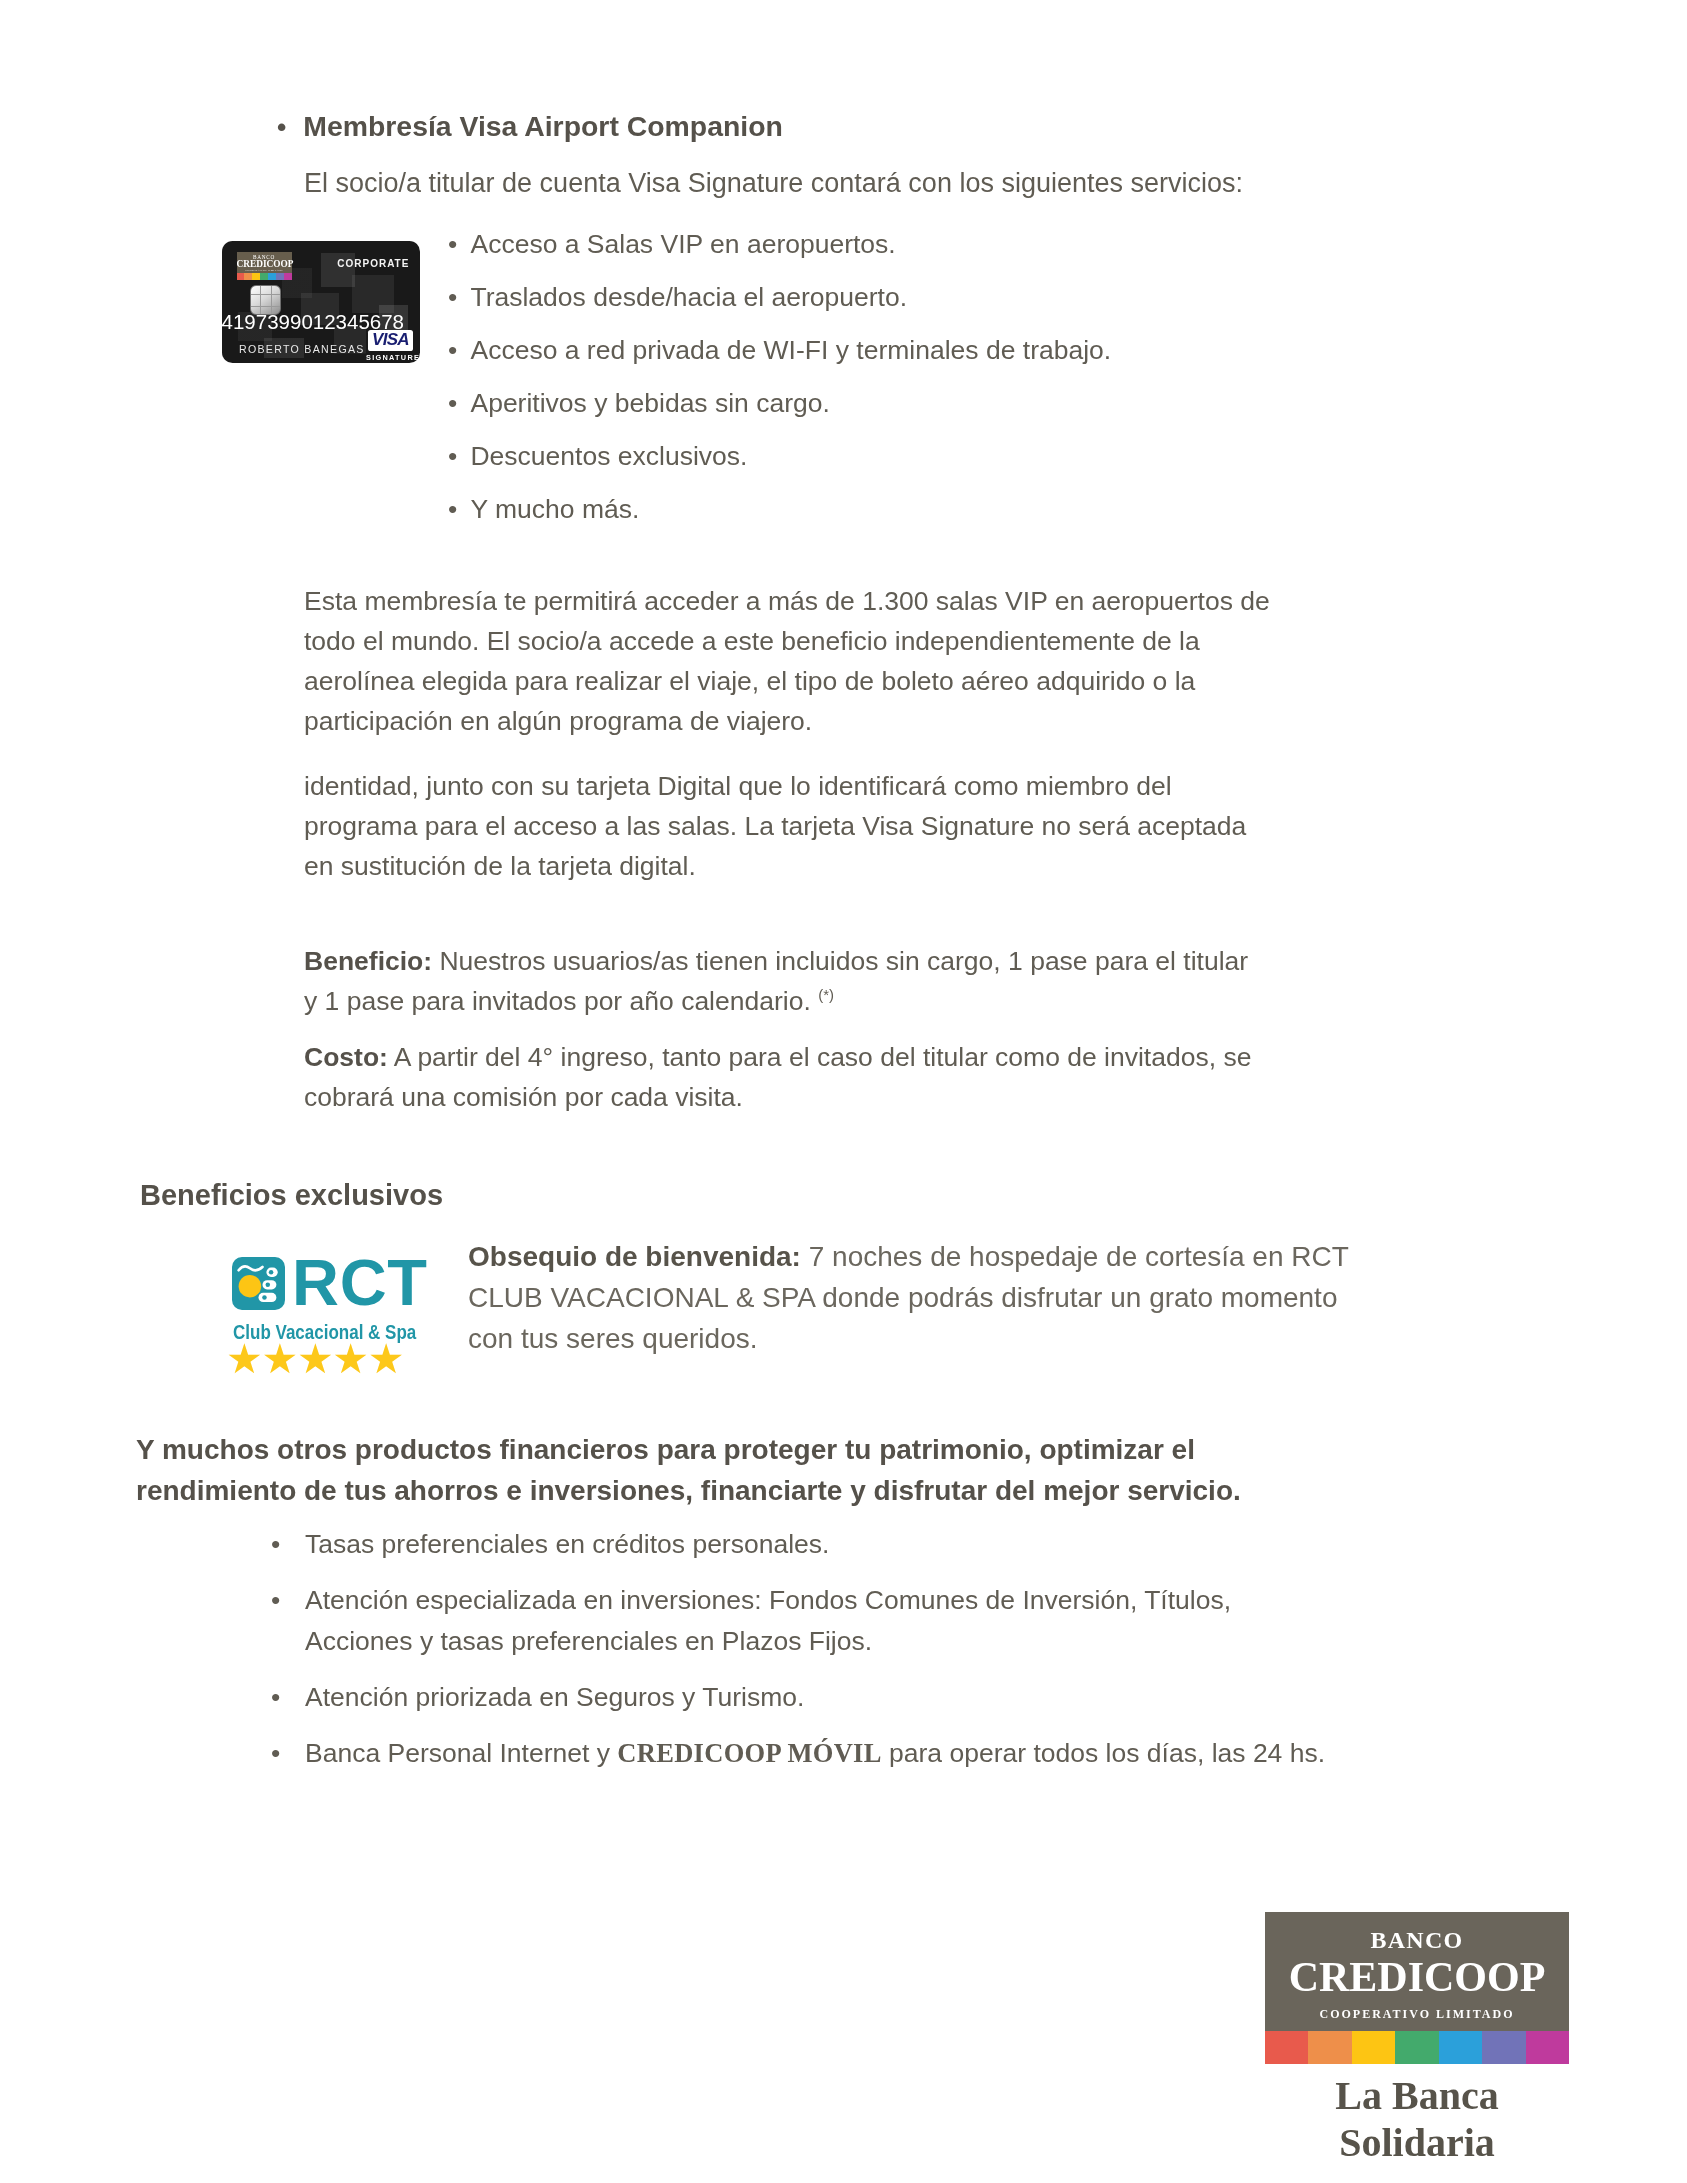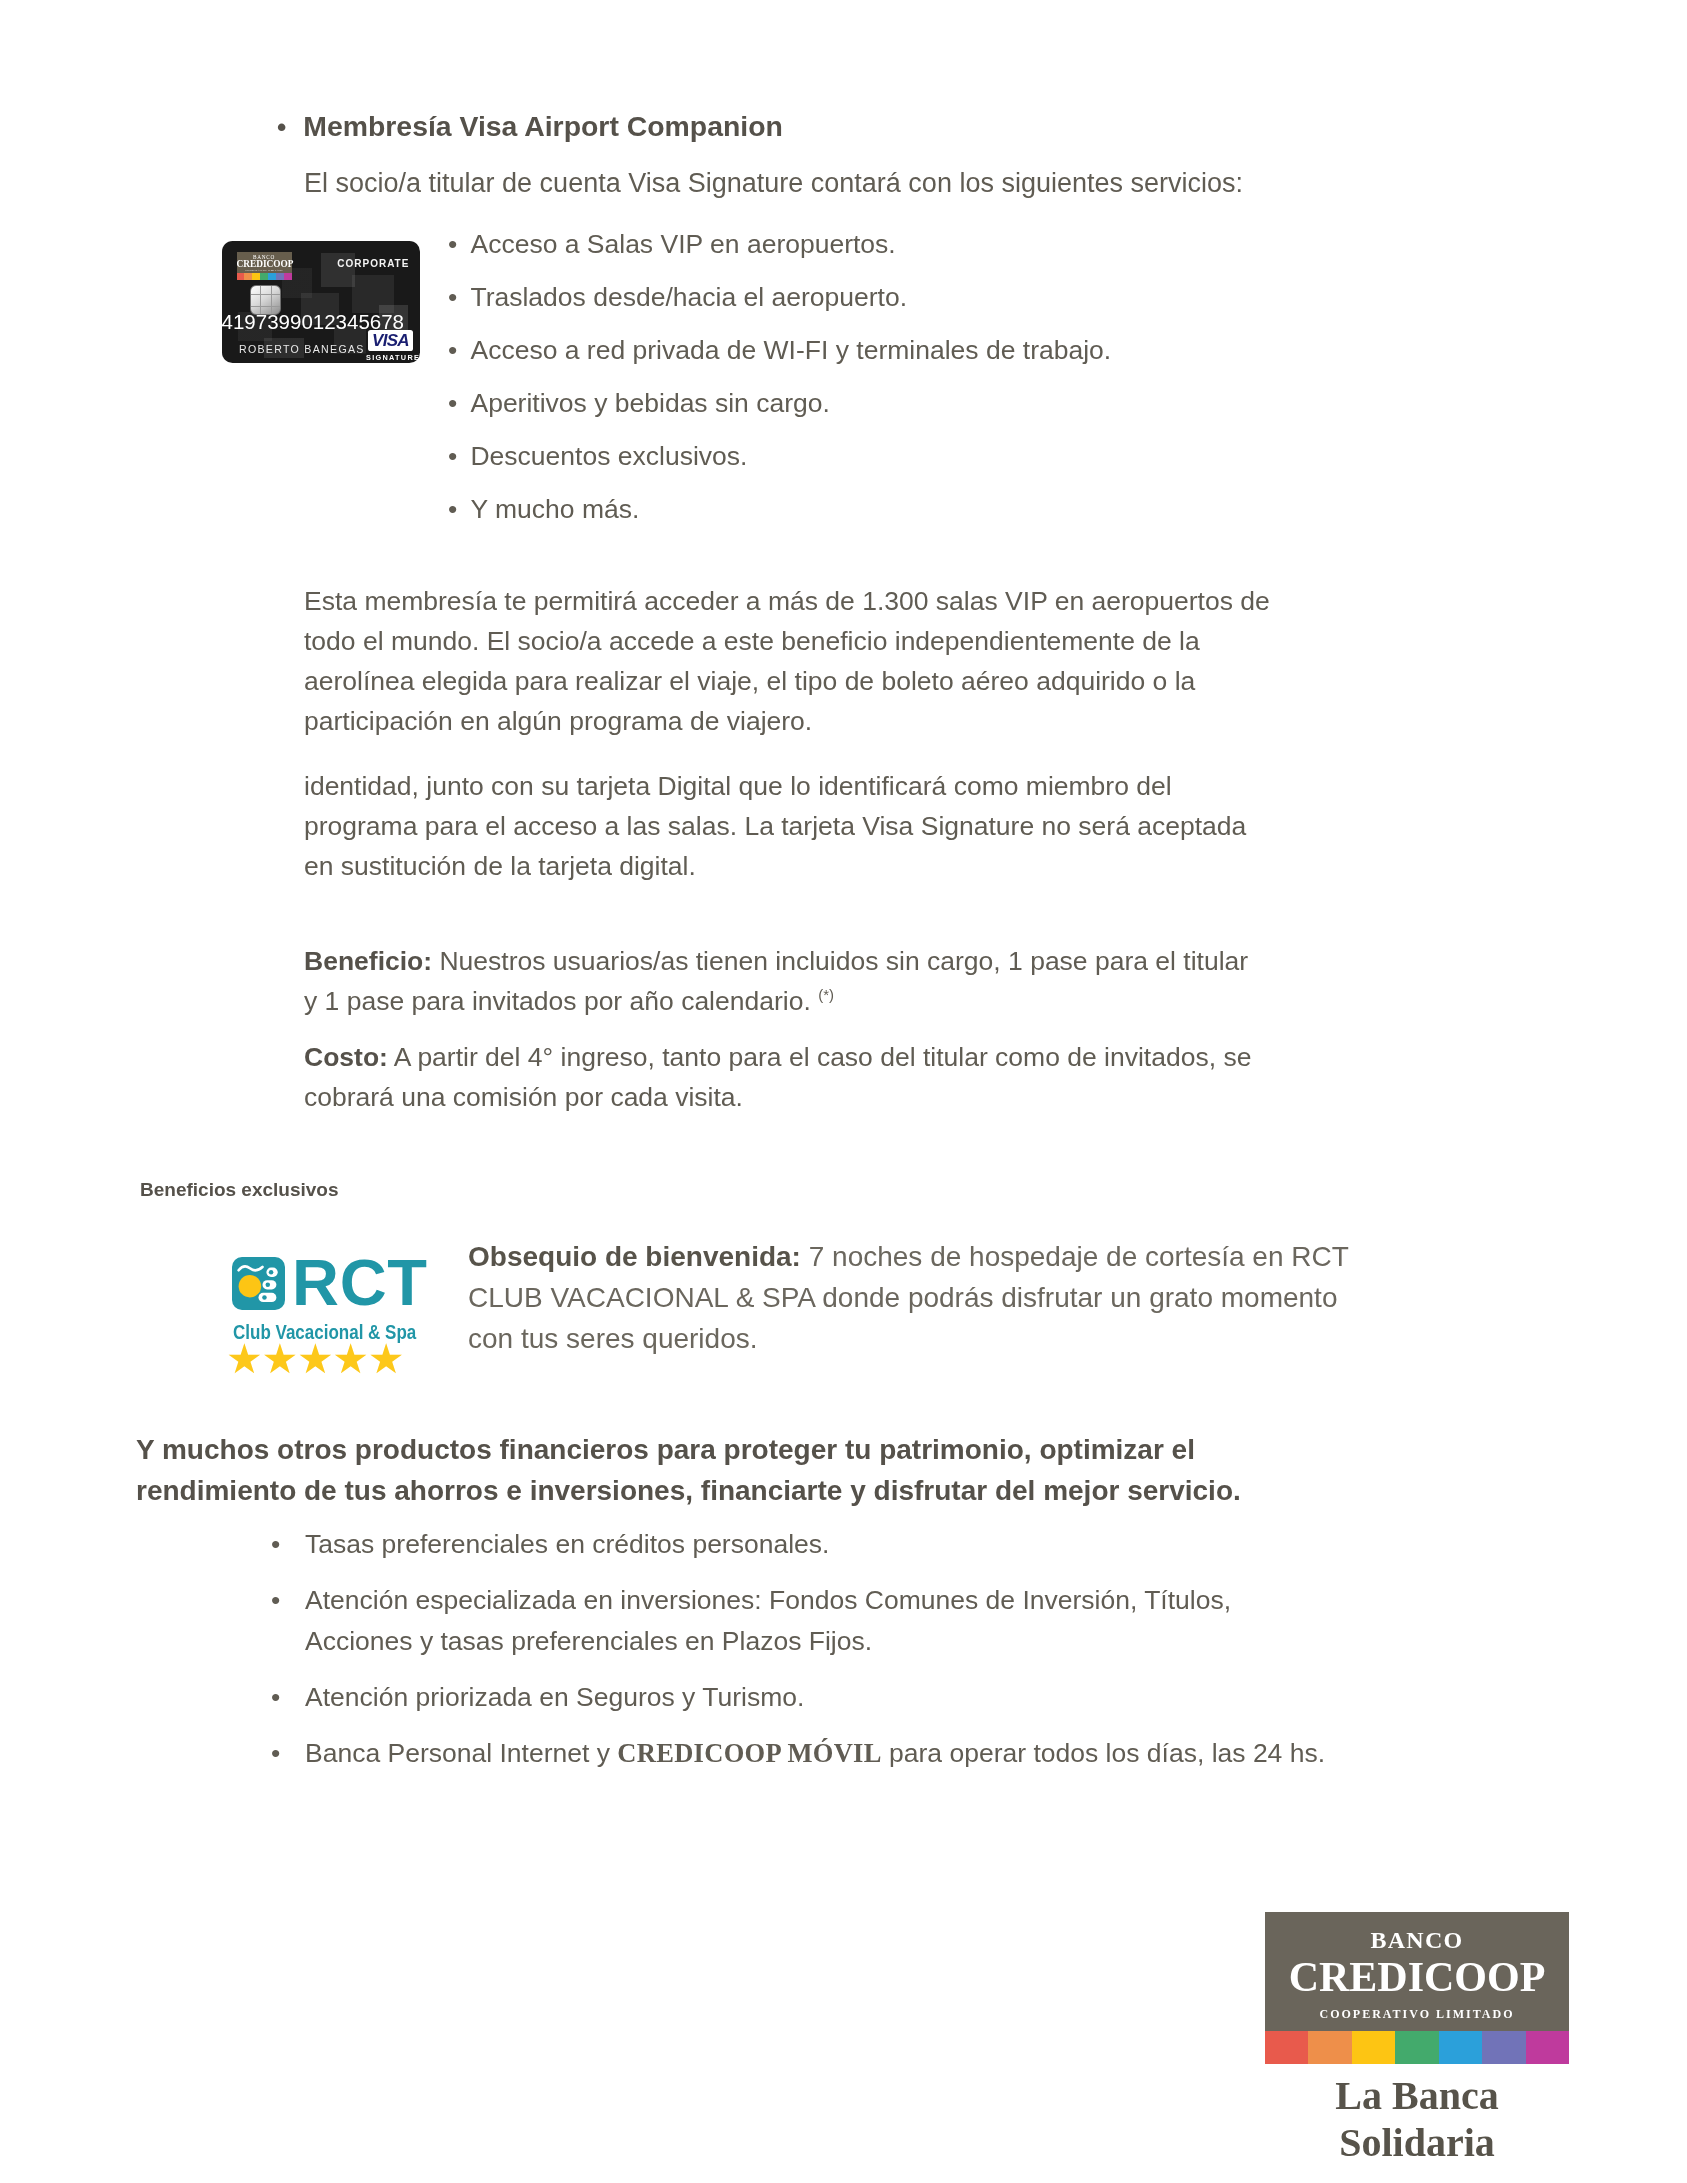--- a/index.html
+++ b/index.html
@@ -36,38 +36,38 @@
   .chip{left:28px;top:44px;width:29px;height:28px;border-radius:6px;border:0.7px solid #6e6e6e;
     background:linear-gradient(145deg,#ffffff 0%,#d9d9d9 45%,#8d8d8d 100%);}
   .chip::before{content:"";position:absolute;left:8.6px;top:0;width:10.6px;height:28px;
     border-left:0.7px solid #9a9a9a;border-right:0.7px solid #9a9a9a;}
   .chip::after{content:"";position:absolute;left:0;top:8px;width:29px;height:10.6px;
     border-top:0.7px solid #9a9a9a;border-bottom:0.7px solid #9a9a9a;}
   .card-number{left:17px;top:69px;width:165px;display:flex;justify-content:flex-end;
     font-size:20.5px;color:#ffffff;}
   .holder{left:17px;top:102px;font-size:10.6px;letter-spacing:1.3px;color:#e8e8e8;}
   .visa-box{left:146px;top:89px;width:45px;height:20.5px;background:#ffffff;border-radius:2.6px;
-    display:flex;align-items:flex-end;justify-content:center;}
+    display:flex;align-items:center;justify-content:center;}
   .visa-word{font-size:17px;font-weight:bold;font-style:italic;color:#1a1f71;letter-spacing:-0.7px;}
   .visa-sig{left:144px;top:112px;width:49px;text-align:center;font-size:7.3px;font-weight:bold;
     letter-spacing:1.3px;color:#ffffff;}
 
   
   .benefits{left:448px;top:228px;margin:0;padding:0;list-style:none;font-size:26.5px;}
   .benefits li{display:flex;height:33px;line-height:33px;margin-bottom:20px;}
   .benefits .b{margin-right:13.2px;}
 
   
   .para{left:304px;width:1138px;font-size:26.5px;line-height:40px;color:#605c53;}
   .p1{top:581px;} .p2{top:766px;} .p3{top:941px;} .p4{top:1037px;}
   .para b{color:#55514a;}
   .para sup{font-size:15px;vertical-align:super;line-height:0;}
 
   
-  .excl-title{left:140px;top:1179px;font-size:19px;font-weight:bold;color:#55514a;}
+  .excl-title{left:140px;top:1179px;font-size:29px;font-weight:bold;color:#55514a;}
   .rct-icon{left:232px;top:1257px;width:53px;height:53px;}
   .rct-name{left:292px;top:1256px;font-size:65px;line-height:54px;font-weight:bold;
     color:#2196a7;letter-spacing:0.7px;}
   .rct-tagline{left:233px;top:1321px;font-size:20px;font-weight:bold;color:#2196a7;
     transform:scaleX(.85);transform-origin:left top;white-space:nowrap;}
   .rct-stars{left:226px;top:1335px;font-size:41px;color:#fdc81a;letter-spacing:-1.3px;}
   .gift{left:468px;top:1236px;width:992px;font-size:28px;line-height:41px;color:#6b675e;}
   .gift b{color:#57534a;}
 
   

